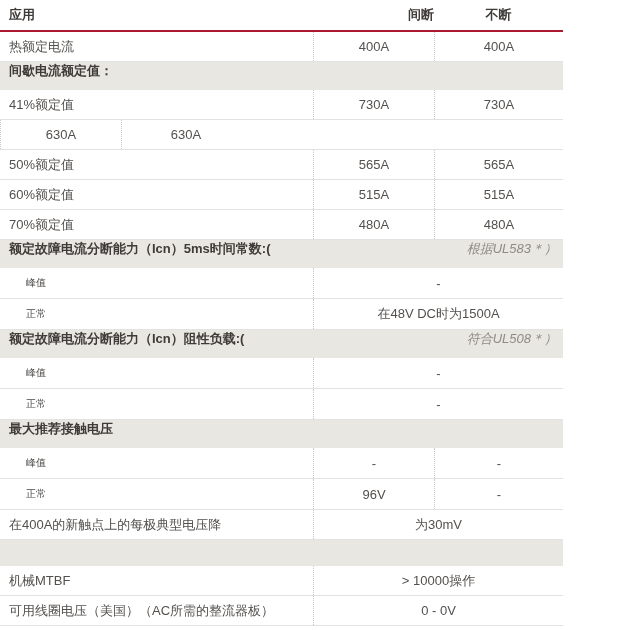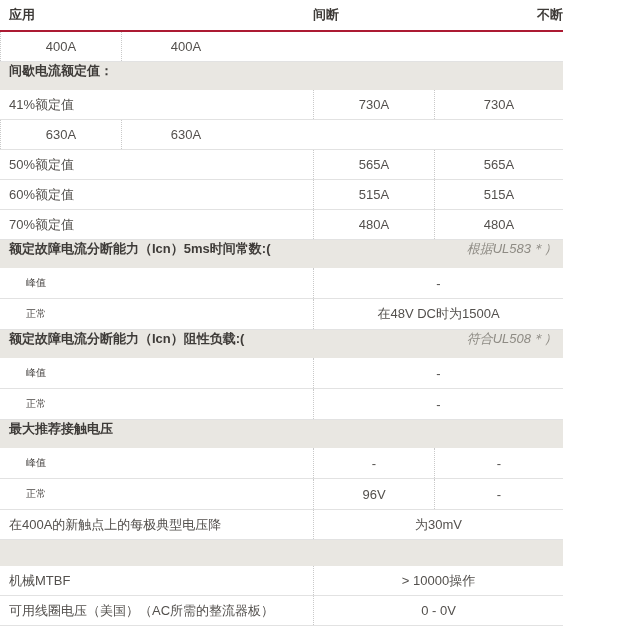--- a/index.html
+++ b/index.html
@@ -17,22 +17,22 @@
     font-family:"Liberation Sans","DejaVu Sans",sans-serif;
     color:var(--txt);font-size:13px;
   }
   .spec-table{width:563px;}
   .t-header{
     display:flex;align-items:center;height:32px;
     border-bottom:2px solid var(--accent);
     font-weight:bold;color:var(--txt-strong);
   }
   .t-header .lab{flex:1;padding-left:9px;}
-  .c2{width:121px;flex:none;text-align:left;}
-  .c3{width:129px;flex:none;text-align:right;}
+  .c2{width:121px;flex:none;text-align:right;}
+  .c3{width:129px;flex:none;text-align:center;}
   .t-row{
     display:flex;align-items:stretch;height:30px;
     border-bottom:1px solid var(--line);
   }
   .t-row.sub{height:31px;}
   .t-row .lab{
     flex:1;display:flex;align-items:center;padding-left:9px;
   }
   .t-row.sub .lab{padding-left:26px;font-size:10px;color:#4a4745;}
   .t-row .cell{
@@ -58,20 +58,21 @@
 <body>
 
 <div class="spec-table">
   <div class="t-header">
     <div class="lab">应用</div>
     <div class="c2">间断</div>
     <div class="c3">不断</div>
   </div>
   <div id="t-body">
       <div class="t-row">
+        <div class="lab">热额定电流</div>
         <div class="cell c2">400A</div>
         <div class="cell c3">400A</div>
       </div>
       <div class="t-section">
         <div class="lab">间歇电流额定值：</div>
       </div>
       <div class="t-row">
         <div class="lab">41%额定值</div>
         <div class="cell c2">730A</div>
         <div class="cell c3">730A</div>

